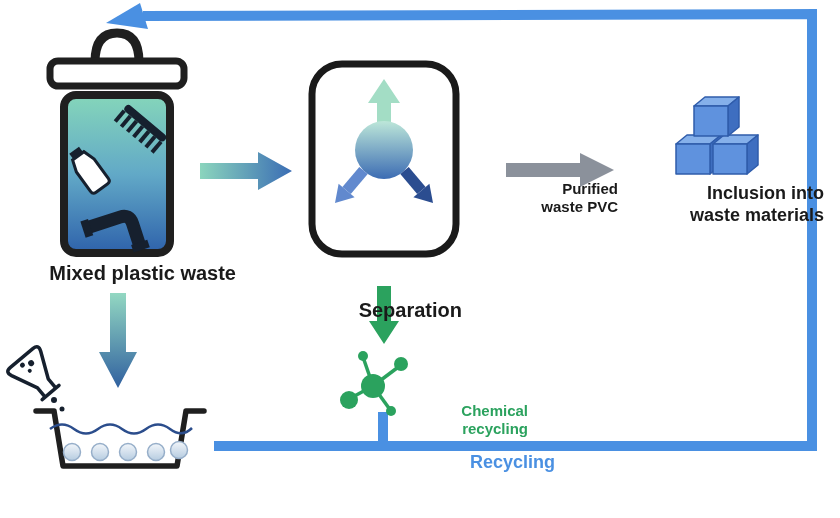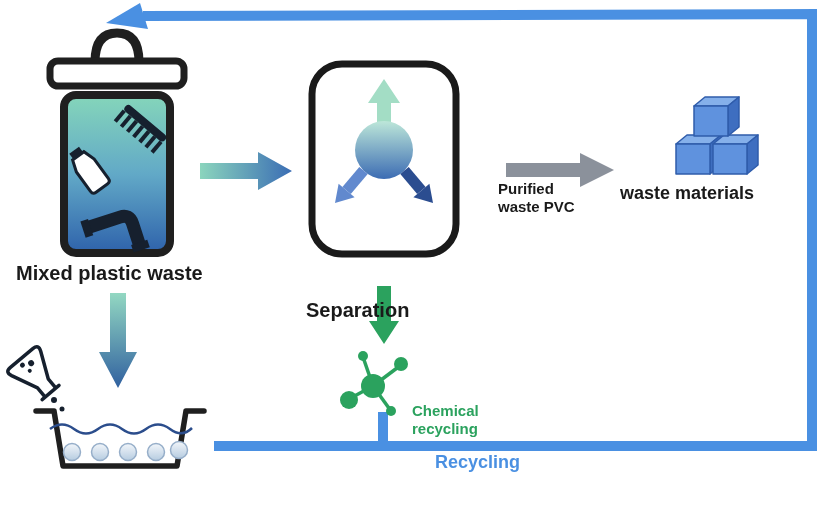--- a/index.html
+++ b/index.html
@@ -1,22 +1,22 @@
 <!DOCTYPE html>
 <html><head>
 <meta charset="utf-8">
 <style>
   html,body{margin:0;padding:0;background:#ffffff;}
   .canvas{
     position:relative;width:840px;height:518px;background:#ffffff;
     font-family:"Liberation Sans",sans-serif;overflow:hidden;
   }
   .canvas svg{position:absolute;left:0;top:0;}
-  .lbl{position:absolute;font-weight:700;color:#1a1a1a;text-align:left;line-height:1.22;}
-  .lbl-mixed{left:16px;top:261px;width:236px;font-size:20px;}
+  .lbl{position:absolute;font-weight:700;color:#1a1a1a;text-align:right;line-height:1.22;}
+  .lbl-mixed{left:0;top:261px;width:236px;font-size:20px;}
   .lbl-sep{left:306px;top:262px;width:156px;font-size:20px;margin-top:36px;}
   .lbl-purified{left:498px;top:180px;width:120px;font-size:15px;}
   .lbl-inclusion{left:620px;top:183px;width:204px;font-size:18px;}
   .lbl-chemical{left:412px;top:358px;width:116px;font-size:15px;color:#2ba25e;margin-top:44px;}
   .lbl-nonconv{left:2px;top:475px;width:236px;font-size:15px;}
   .lbl-recycling{left:435px;top:452px;width:120px;font-size:18px;color:#4a90e2;}
 </style>
 </head>
 <body>
 
@@ -144,20 +144,21 @@
   <div class="lbl lbl-mixed">Mixed plastic waste</div>
 
   <div class="lbl lbl-sep">Separation</div>
 
   <div class="lbl lbl-purified">
     <div>Purified</div>
     <div>waste PVC</div>
   </div>
 
   <div class="lbl lbl-inclusion">
+    <div>Inclusion into</div>
     <div>waste materials</div>
   </div>
 
   <div class="lbl lbl-chemical">
     <div>Chemical</div>
     <div>recycling</div>
   </div>
 
   <div class="lbl lbl-nonconv">
   </div>

